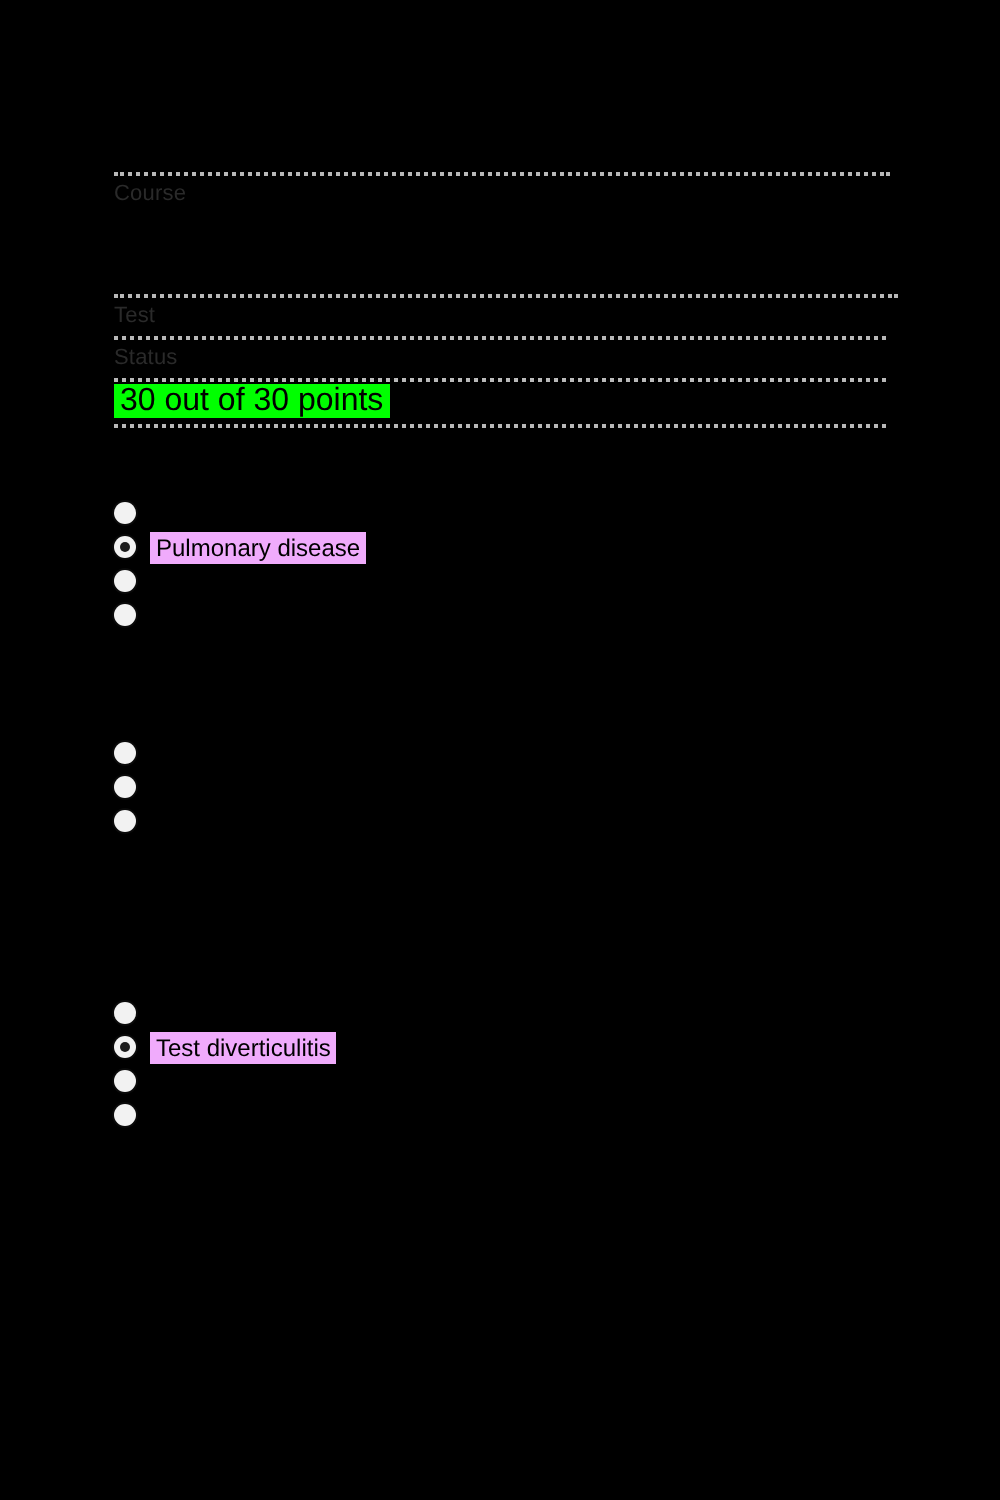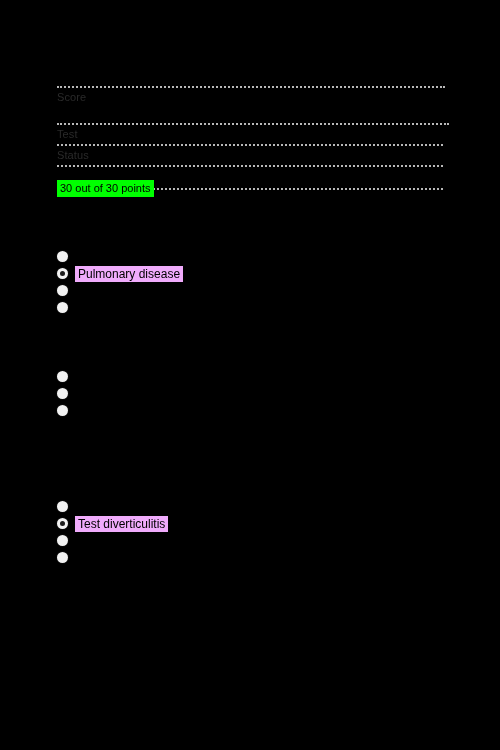--- a/index.html
+++ b/index.html
@@ -43,35 +43,35 @@
   }
   .info-value {
     color: #080808;
     font-size: 11px;
     line-height: 12px;
     padding-top: 3px;
   }
   .info-value.hl {
     background: #00ff00;
     color: #000000;
-    font-size: 11px;
+    font-size: 16px;
     line-height: 15px;
     padding: 1px 3px;
-    margin-top: 13px;
+    margin-top: 1px;
     display: inline-block;
     text-align: right;
   }
   .r-course  { height: 35px; }
   .r-test    { height: 19px; }
   .r-status  { height: 19px; }
   .r-score   { height: 21px; }
 
   
   .w1 { width: 388px; }
-  .w2 { width: 392px; }
+  .w2 { width: 392px; margin-top: 24px; }
   .w3 { width: 386px; }
   .w4 { width: 386px; }
 
   
   .qgroup {
     position: absolute;
     left: 57px;
   }
   .q1 { top: 248px; }
   .q2 { top: 368px; }
@@ -116,21 +116,21 @@
     line-height: 14px;
     padding: 1px 3px;
   }
 </style>
 </head>
 <body>
 
 <div class="info-block">
 
   <div class="info-row r-course w1">
-    <span class="info-label">Score</span>
+    <span class="info-label">Course</span>
     <span class="info-value"></span>
   </div>
 
   <div class="info-row r-test w2">
     <span class="info-label">Test</span>
     <span class="info-value"></span>
   </div>
 
   <div class="info-row r-status w3">
     <span class="info-label">Status</span>

